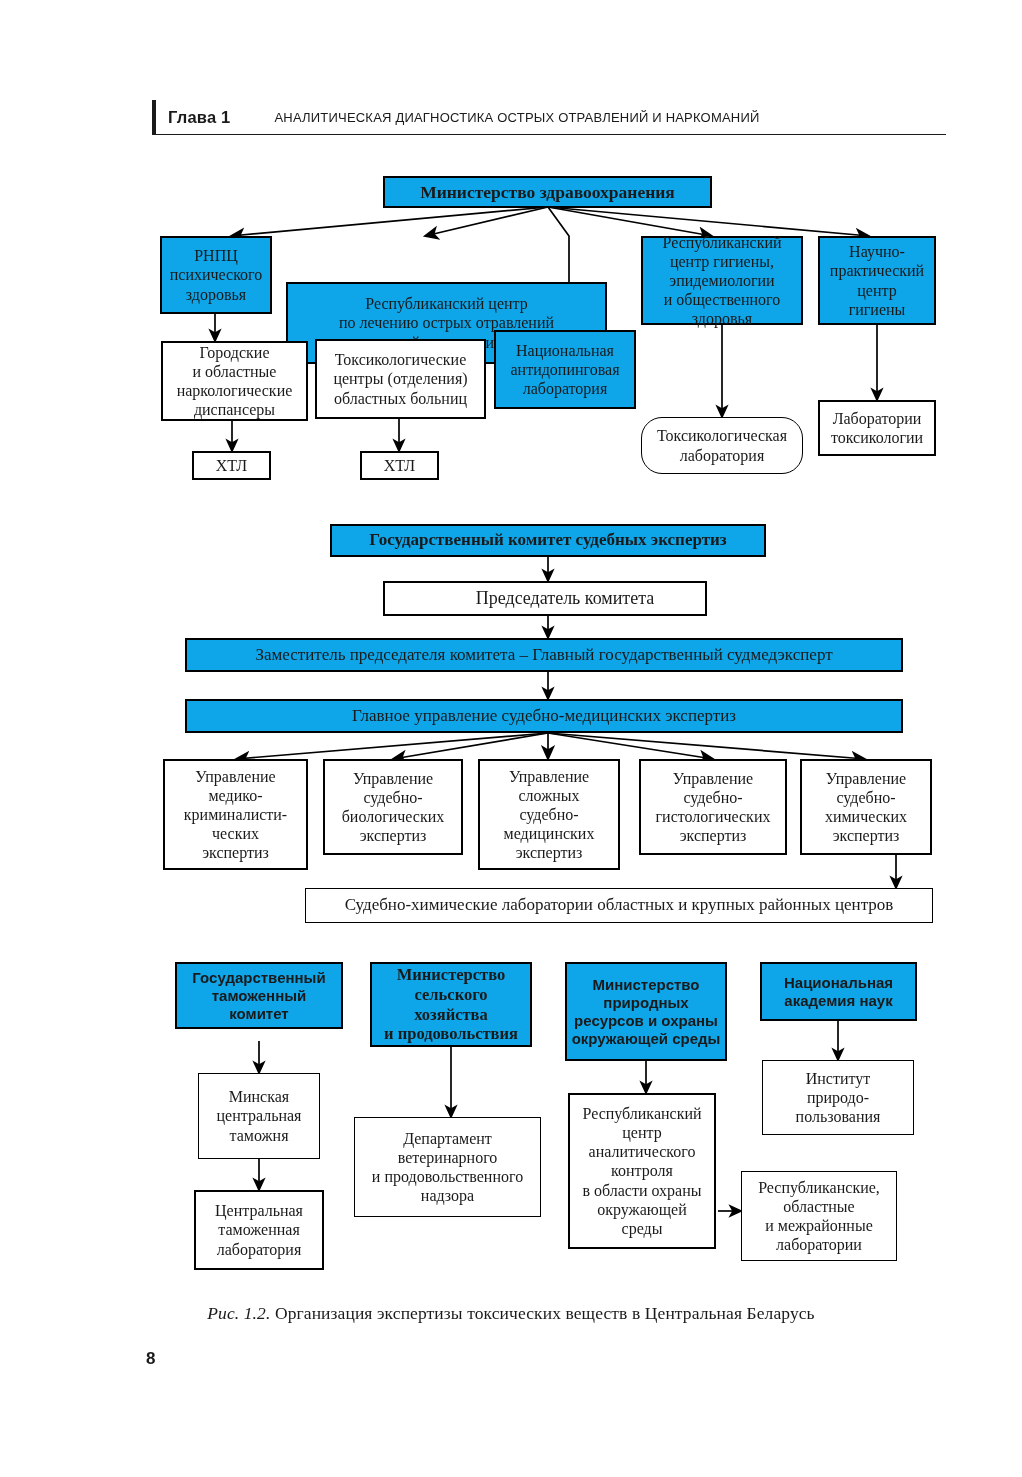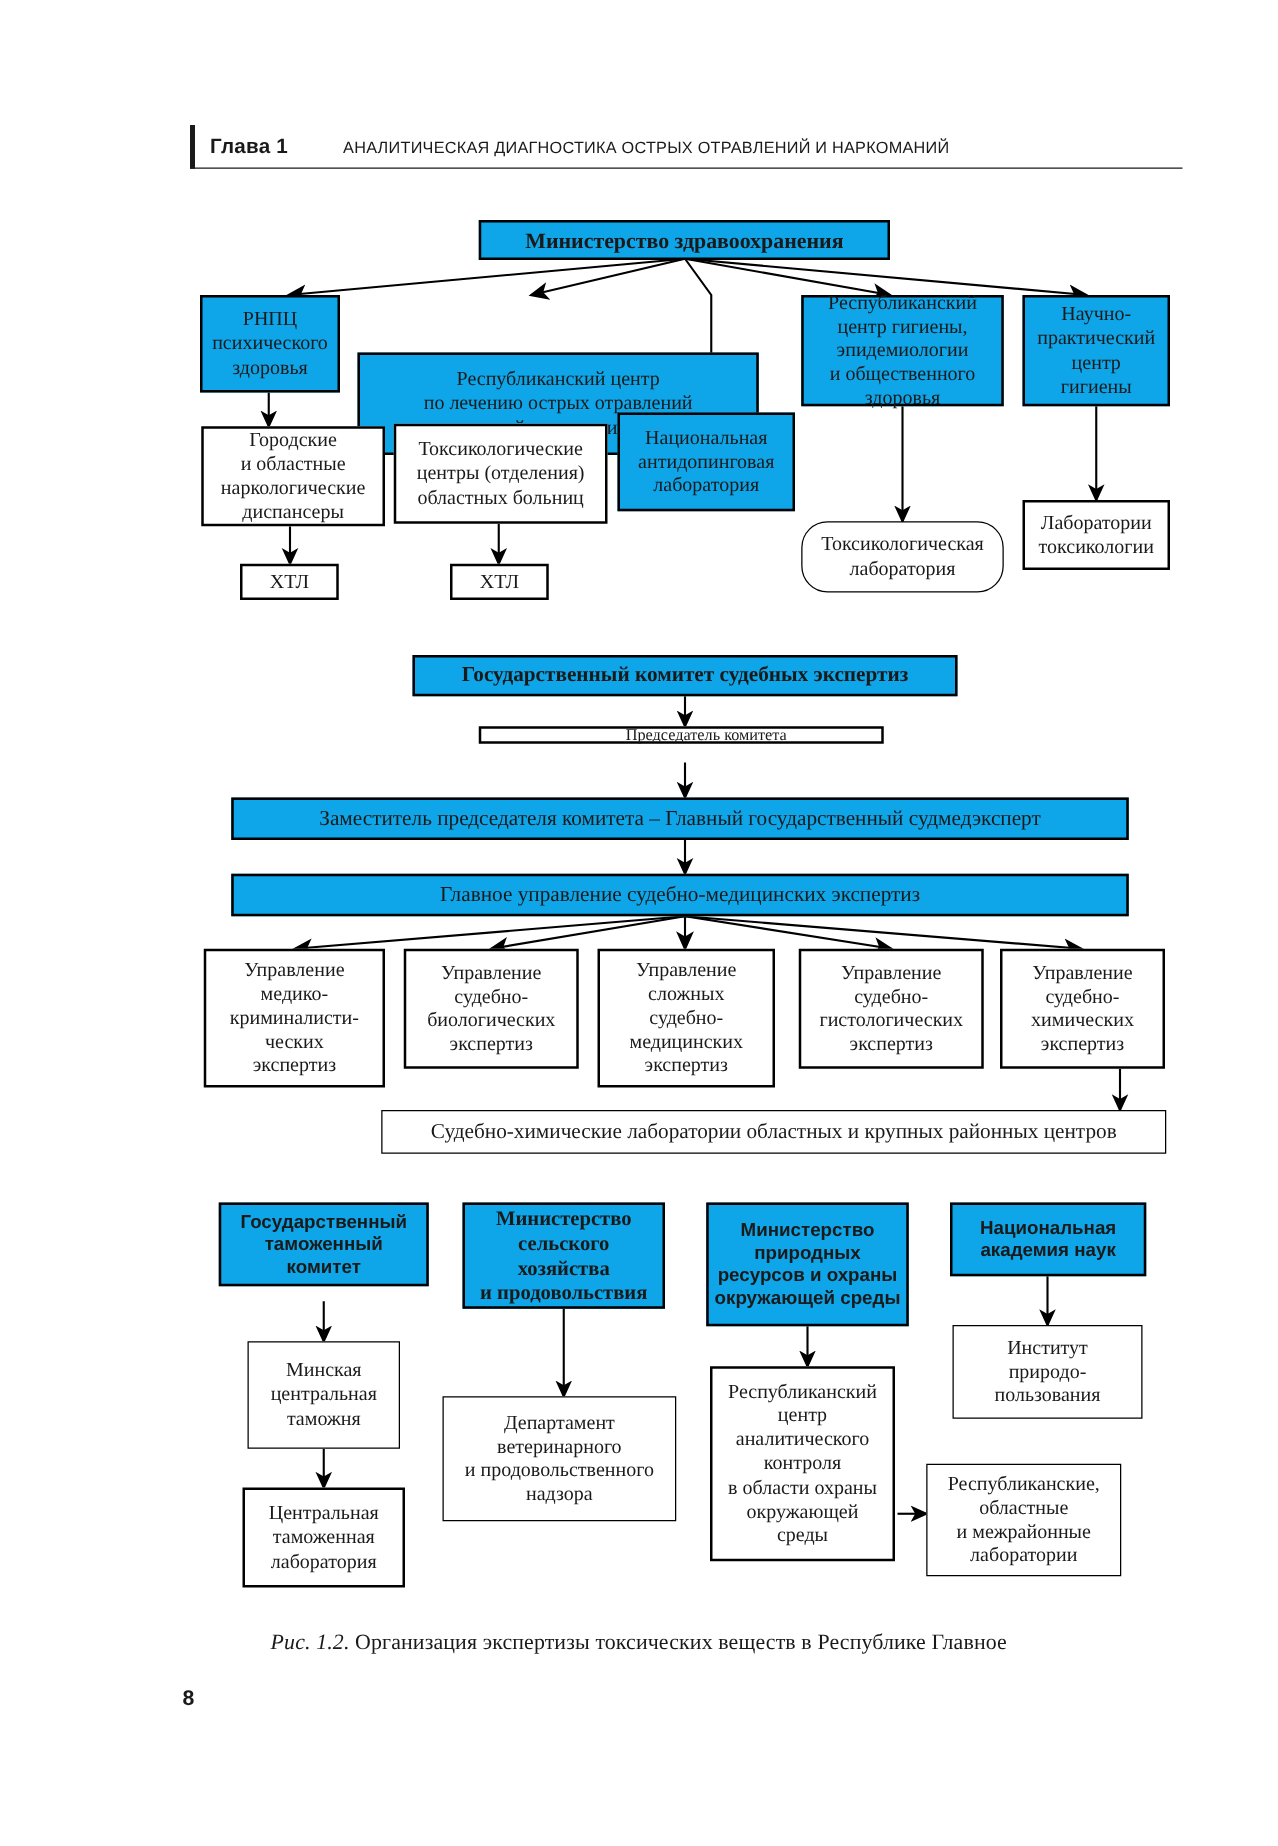--- a/index.html
+++ b/index.html
@@ -162,21 +162,21 @@
     <div class="node thick" style="left:360px;top:451px;width:79px;height:29px;">ХТЛ</div>
 
     <div class="node" style="left:641px;top:417px;width:162px;height:57px;border-radius:21px;">Токсикологическая
 лаборатория</div>
 
     <div class="node thick" style="left:818px;top:400px;width:118px;height:56px;">Лаборатории
 токсикологии</div>
 
     <div class="node shaded thick bold" style="left:330px;top:524px;width:436px;height:33px;font-size:17px;">Государственный комитет судебных экспертиз</div>
 
-    <div class="node thick" style="left:383px;top:581px;width:324px;height:14px;font-size:13px;padding-left:44px;">Председатель комитета</div>
+    <div class="node thick" style="left:383px;top:581px;width:324px;height:35px;font-size:18px;padding-left:44px;">Председатель комитета</div>
 
     <div class="node shaded thick" style="left:185px;top:638px;width:718px;height:34px;font-size:17px;">Заместитель председателя комитета – Главный государственный судмедэксперт</div>
 
     <div class="node shaded thick" style="left:185px;top:699px;width:718px;height:34px;font-size:17px;">Главное управление судебно-медицинских экспертиз</div>
 
     <div class="node thick" style="left:163px;top:759px;width:145px;height:111px;">Управление
 медико-
 криминалисти-
 ческих
 экспертиз</div>
@@ -247,18 +247,18 @@
 и межрайонные
 лаборатории</div>
 
     <div class="node" style="left:762px;top:1060px;width:152px;height:75px;">Институт
 природо-
 пользования</div>
 
   </div>
 
   <div class="caption">
-    <span class="ital">Рис. 1.2.</span><span> Организация экспертизы токсических веществ в Республике Главное</span>
+    <span class="ital">Рис. 1.2.</span><span> Организация экспертизы токсических веществ в Центральная Беларусь</span>
   </div>
 
   <div class="pagenum">8</div>
 
 </div>
 
 </body></html>

